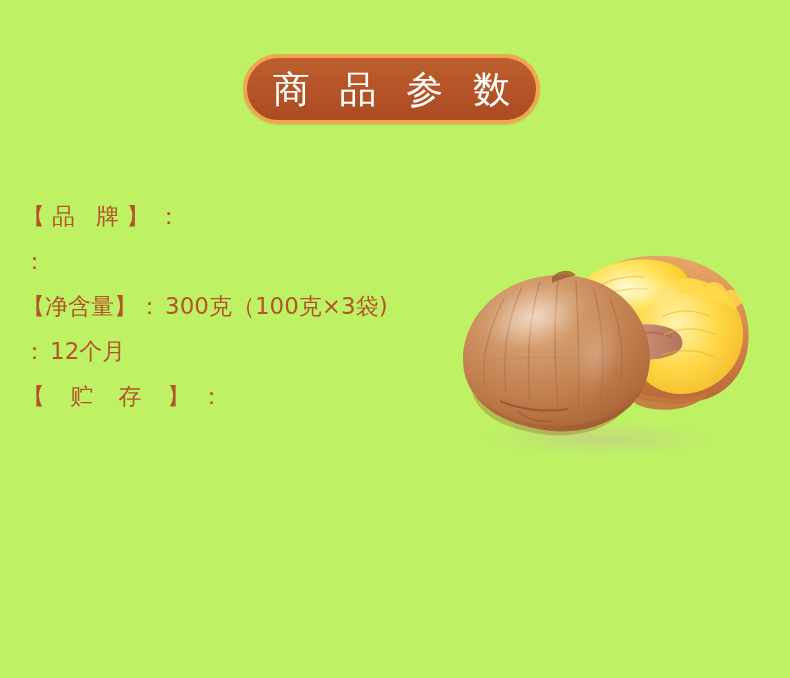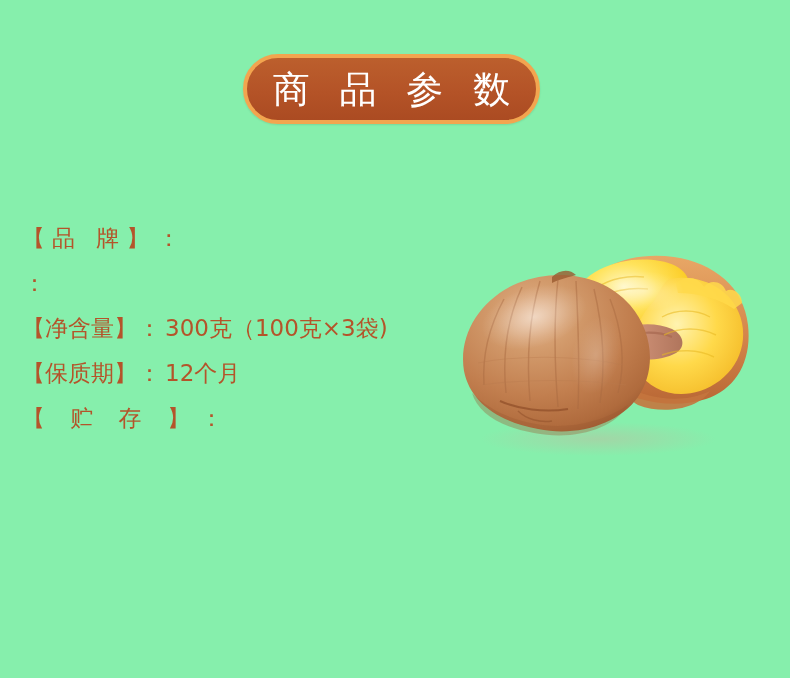--- a/index.html
+++ b/index.html
@@ -3,21 +3,21 @@
 <meta charset="utf-8">
 <style>
   html,body{margin:0;padding:0;}
   body{
     width:790px;height:678px;
     background:#ffffff;
     font-family:"Liberation Sans","DejaVu Sans",sans-serif;
     overflow:hidden;
     position:relative;
   }
-  .page{position:relative;width:790px;height:678px;background:#86efac;}
+  .page{position:relative;width:790px;height:678px;background:#bef264;}
 
   
   .badge{
     position:absolute;
     left:243px;
     width:297px;
     height:70px;
     box-sizing:border-box;
     border:4px solid #f2a54f;
     border-radius:36px;
@@ -42,21 +42,21 @@
 
   
   .spec-list{
     position:absolute;
     left:22px;
     top:205px;
     width:430px;
   }
   .spec-row{
     display:flex;
-    align-items:flex-end;
+    align-items:flex-start;
     height:45px;
     white-space:nowrap;
     color:#b4542a;
   }
   .spec-label{
     font-size:23px;
     line-height:1;
     color:#b4542a;
     font-family:"DejaVu Sans","Liberation Sans",sans-serif;
     flex:0 0 auto;
@@ -69,21 +69,21 @@
     font-family:"DejaVu Sans","Liberation Sans",sans-serif;
   }
   .spec-value{
     font-size:23px;
     line-height:1;
     color:#b4542a;
     font-family:"DejaVu Sans","Liberation Sans",sans-serif;
   }
   
   .lbl-wide{letter-spacing:7px;}
-  .lbl-xwide{letter-spacing:9px;margin-top:28px;}
+  .lbl-xwide{letter-spacing:9px;}
   .lbl-tight{letter-spacing:0px;}
   .val-wide{letter-spacing:5px;}
 
   
   .photo{
     position:absolute;
     left:448px;
     top:243px;
     width:318px;
     height:220px;
@@ -109,21 +109,20 @@
       <span class="spec-colon">：</span>
     </div>
 
     <div class="spec-row">
       <span class="spec-label lbl-tight">【净含量】</span>
       <span class="spec-colon">：</span>
       <span class="spec-value">300克（100克×3袋)</span>
     </div>
 
     <div class="spec-row">
-      <span class="spec-label lbl-tight">【保质期】</span>
       <span class="spec-colon">：</span>
       <span class="spec-value">12个月</span>
     </div>
 
     <div class="spec-row">
       <span class="spec-label lbl-xwide">【 贮 存 】</span>
       <span class="spec-colon">：</span>
     </div>
 
   </div>

